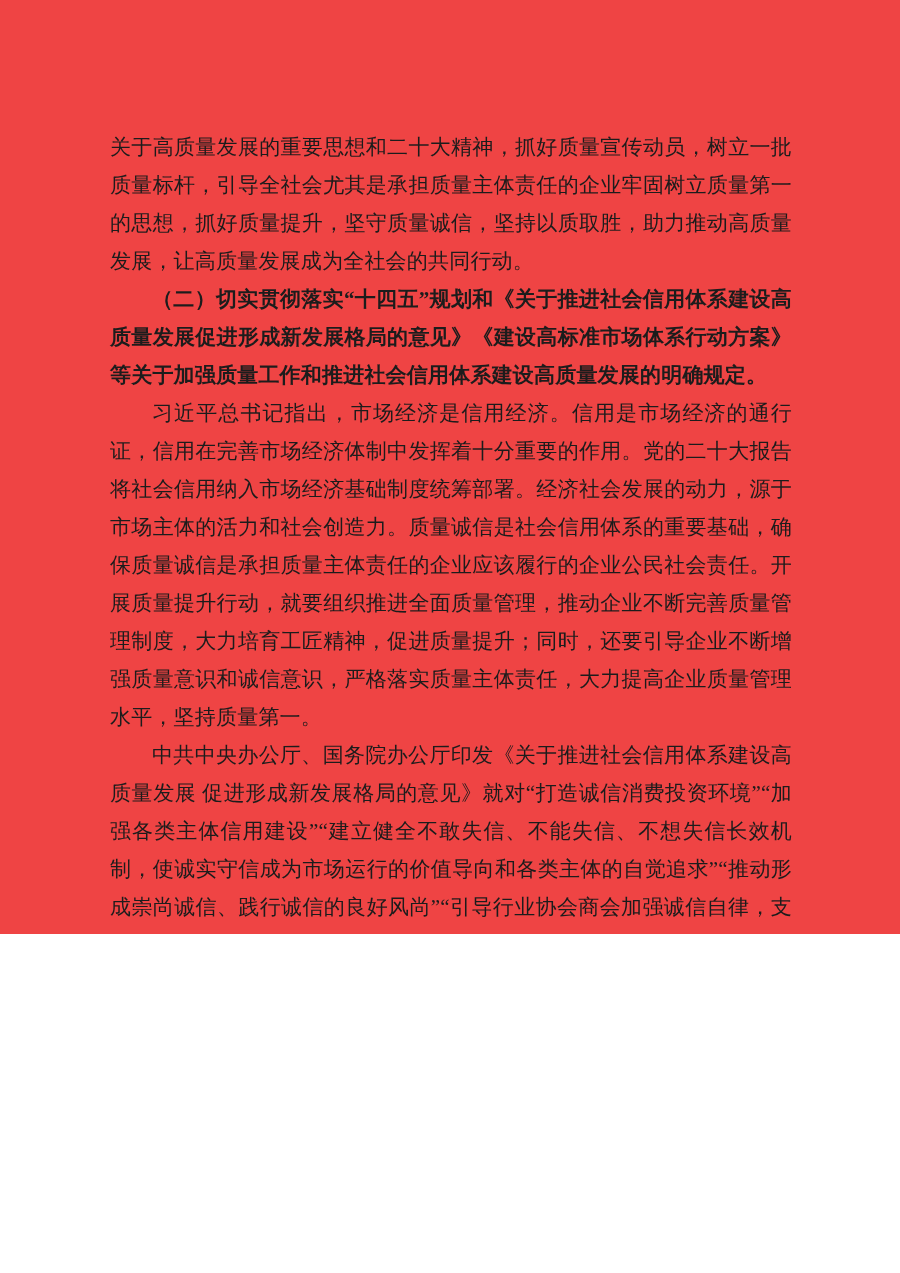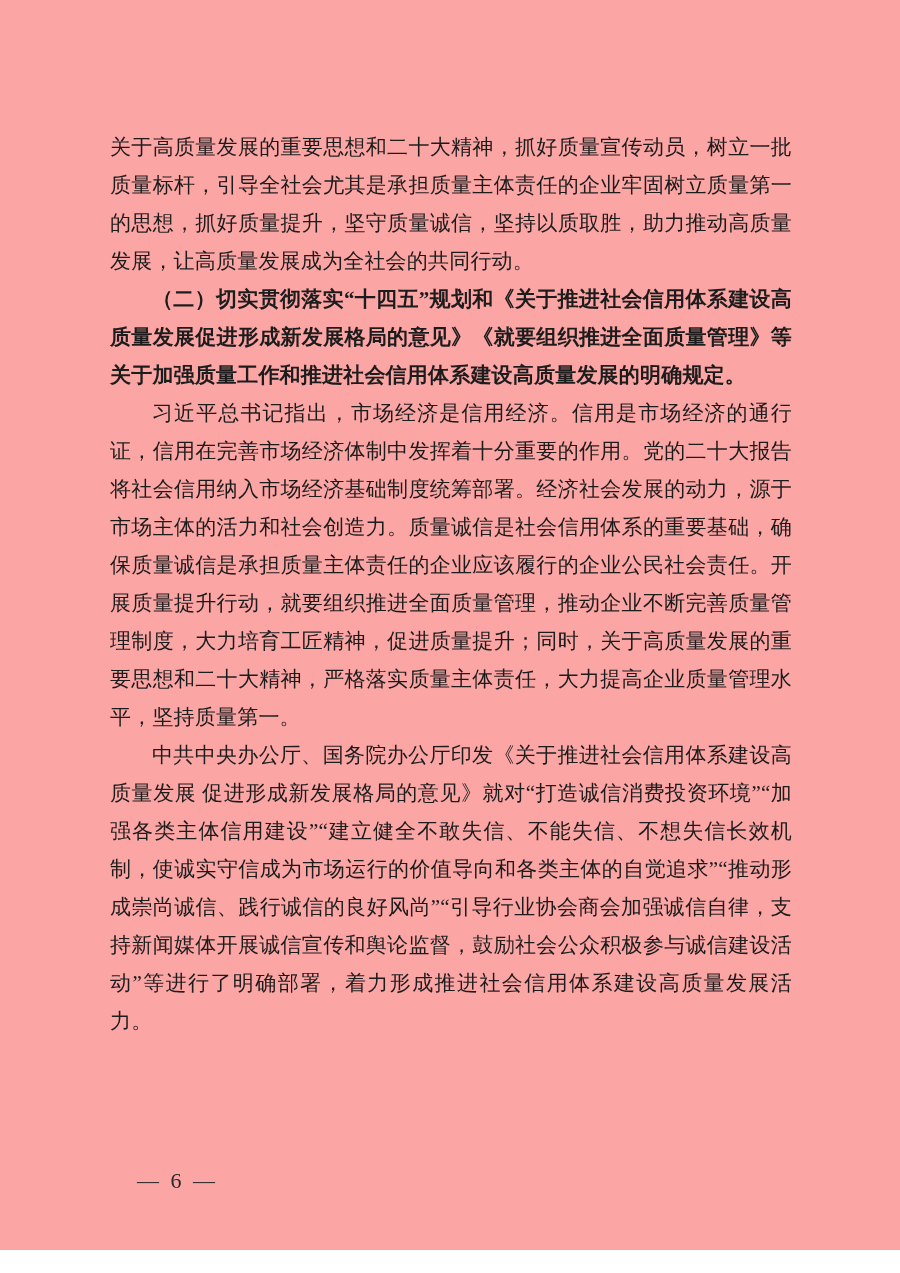--- a/index.html
+++ b/index.html
@@ -3,22 +3,22 @@
 <meta charset="utf-8">
 <style>
   html, body {
     margin: 0;
     padding: 0;
     background: #ffffff;
   }
   .page {
     position: relative;
     width: 900px;
-    height: 1250px;
-    background: #fca5a5;
+    height: 934px;
+    background: #ef4444;
     overflow: hidden;
     font-family: "Liberation Serif", "DejaVu Serif", serif;
     color: #1c1c1c;
   }
   .body-text {
     position: absolute;
     left: 110px;
     top: 128px;
     width: 682px;
   }
@@ -46,18 +46,18 @@
     color: #2a2a2a;
     font-family: "Liberation Serif", "DejaVu Serif", serif;
   }
 </style>
 </head>
 <body>
 
 <div class="page">
   <div class="body-text" id="paragraphs">
       <p class="para">关于高质量发展的重要思想和二十大精神，抓好质量宣传动员，树立一批质量标杆，引导全社会尤其是承担质量主体责任的企业牢固树立质量第一的思想，抓好质量提升，坚守质量诚信，坚持以质取胜，助力推动高质量发展，让高质量发展成为全社会的共同行动。</p>
-      <p class="para indent heading">（二）切实贯彻落实“十四五”规划和《关于推进社会信用体系建设高质量发展促进形成新发展格局的意见》《就要组织推进全面质量管理》等关于加强质量工作和推进社会信用体系建设高质量发展的明确规定。</p>
-      <p class="para indent">习近平总书记指出，市场经济是信用经济。信用是市场经济的通行证，信用在完善市场经济体制中发挥着十分重要的作用。党的二十大报告将社会信用纳入市场经济基础制度统筹部署。经济社会发展的动力，源于市场主体的活力和社会创造力。质量诚信是社会信用体系的重要基础，确保质量诚信是承担质量主体责任的企业应该履行的企业公民社会责任。开展质量提升行动，就要组织推进全面质量管理，推动企业不断完善质量管理制度，大力培育工匠精神，促进质量提升；同时，关于高质量发展的重要思想和二十大精神，严格落实质量主体责任，大力提高企业质量管理水平，坚持质量第一。</p>
+      <p class="para indent heading">（二）切实贯彻落实“十四五”规划和《关于推进社会信用体系建设高质量发展促进形成新发展格局的意见》《建设高标准市场体系行动方案》等关于加强质量工作和推进社会信用体系建设高质量发展的明确规定。</p>
+      <p class="para indent">习近平总书记指出，市场经济是信用经济。信用是市场经济的通行证，信用在完善市场经济体制中发挥着十分重要的作用。党的二十大报告将社会信用纳入市场经济基础制度统筹部署。经济社会发展的动力，源于市场主体的活力和社会创造力。质量诚信是社会信用体系的重要基础，确保质量诚信是承担质量主体责任的企业应该履行的企业公民社会责任。开展质量提升行动，就要组织推进全面质量管理，推动企业不断完善质量管理制度，大力培育工匠精神，促进质量提升；同时，还要引导企业不断增强质量意识和诚信意识，严格落实质量主体责任，大力提高企业质量管理水平，坚持质量第一。</p>
       <p class="para indent">中共中央办公厅、国务院办公厅印发《关于推进社会信用体系建设高质量发展 促进形成新发展格局的意见》就对“打造诚信消费投资环境”“加强各类主体信用建设”“建立健全不敢失信、不能失信、不想失信长效机制，使诚实守信成为市场运行的价值导向和各类主体的自觉追求”“推动形成崇尚诚信、践行诚信的良好风尚”“引导行业协会商会加强诚信自律，支持新闻媒体开展诚信宣传和舆论监督，鼓励社会公众积极参与诚信建设活动”等进行了明确部署，着力形成推进社会信用体系建设高质量发展活力。</p>
     </div>
   <div class="page-footer">— 6 —</div>
 </div>
 
 </body></html>

